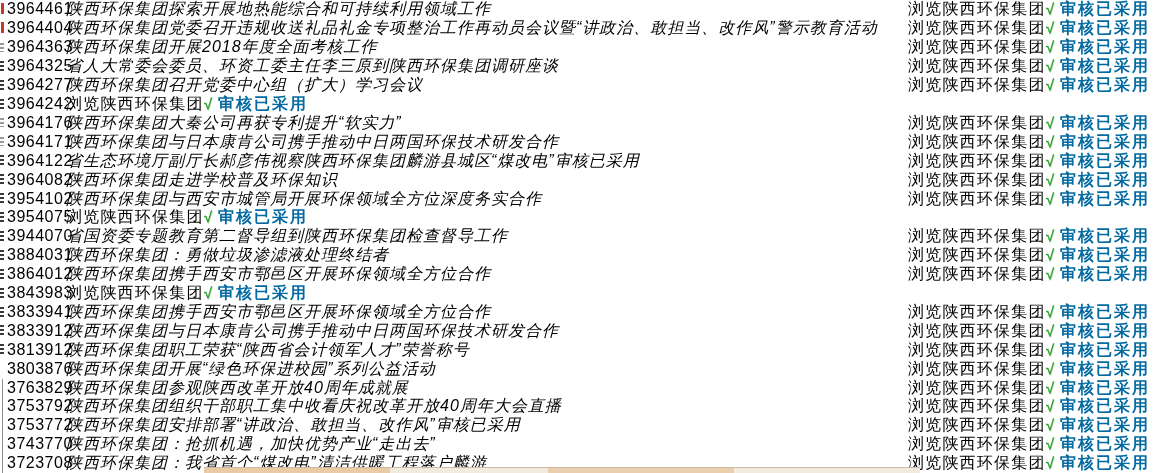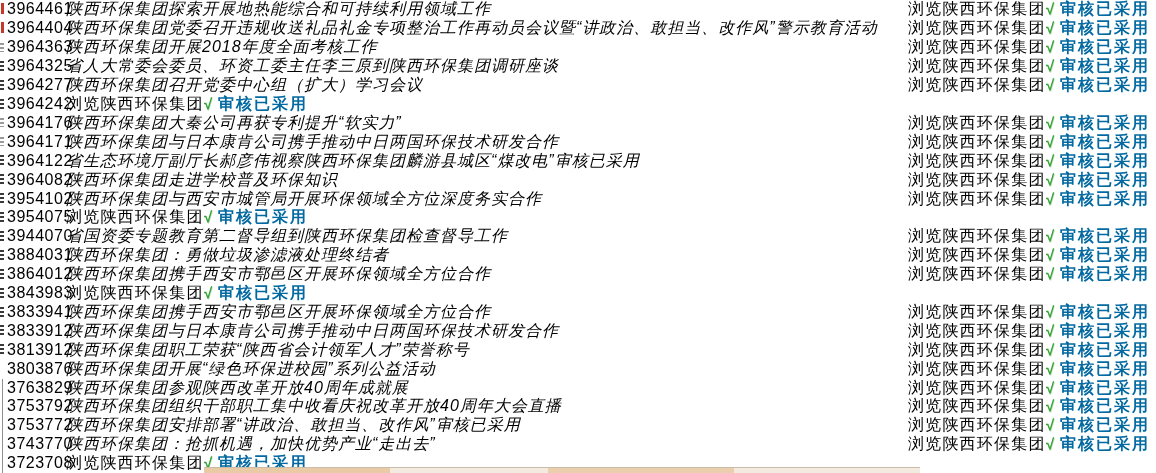--- a/index.html
+++ b/index.html
@@ -315,20 +315,21 @@
     <span class="right">
       <a class="browse">浏览陕西环保集团</a>
       <span class="check">√</span>
       <span class="status">审核已采用</span>
     </span>
   </div>
 
   <div class="row">
     <span class="edge"></span>
     <span class="id">3723708</span>
+    <span class="title">陕西环保集团：我省首个“煤改电”清洁供暖工程落户麟游</span>
     <span class="right">
       <a class="browse">浏览陕西环保集团</a>
       <span class="check">√</span>
       <span class="status">审核已采用</span>
     </span>
   </div>
 </div>
 
 <div id="left-border-line"></div>
 <div id="tooltip-edge"></div>

